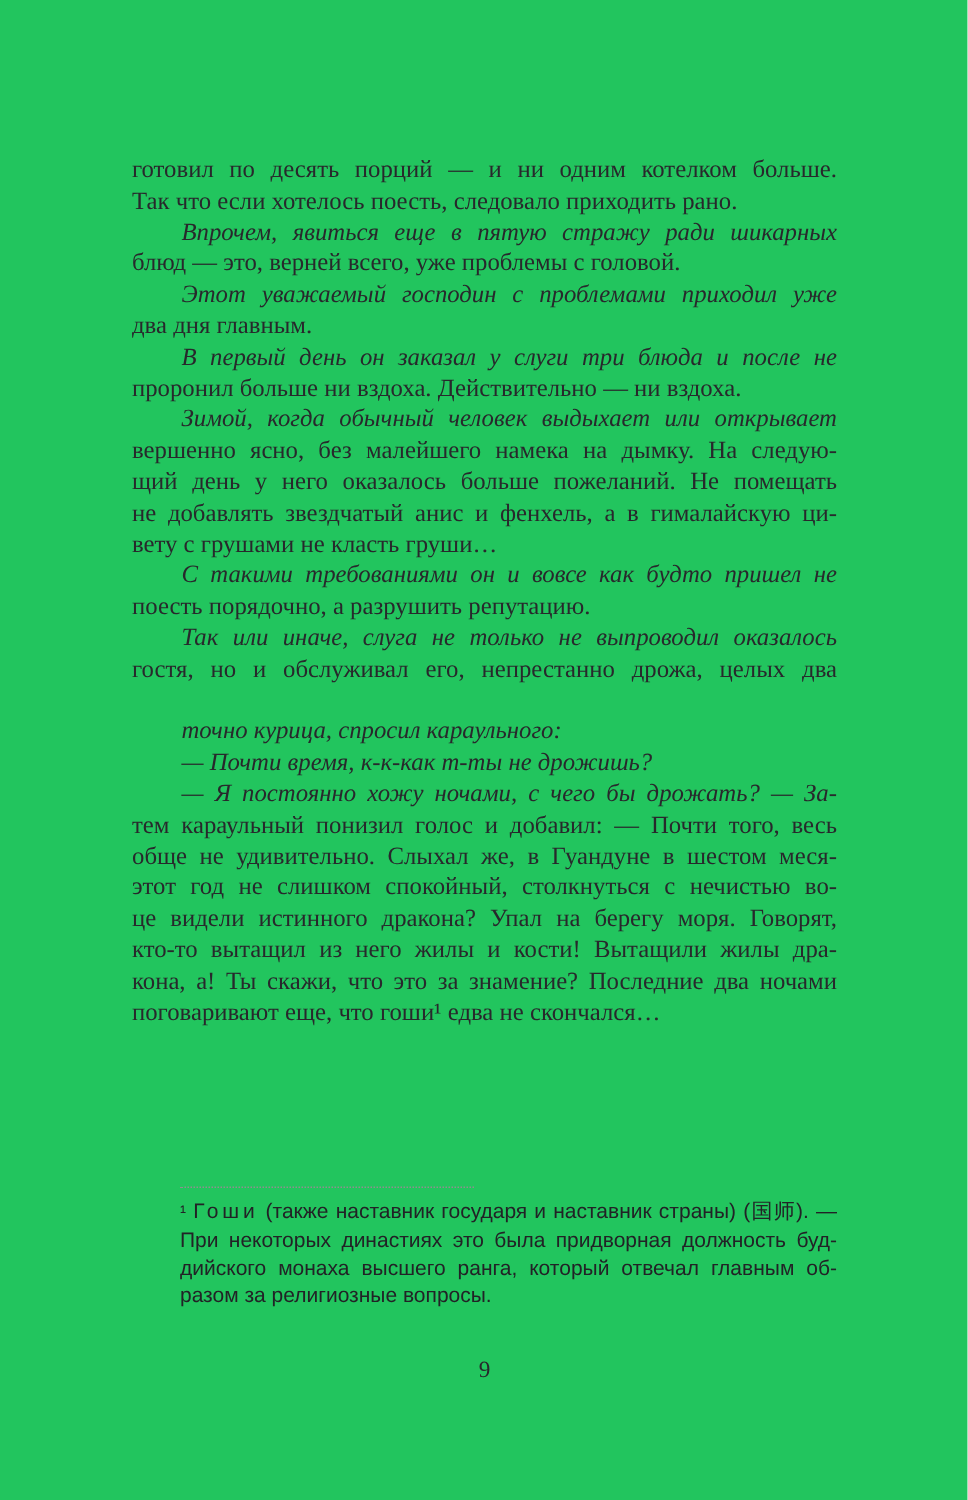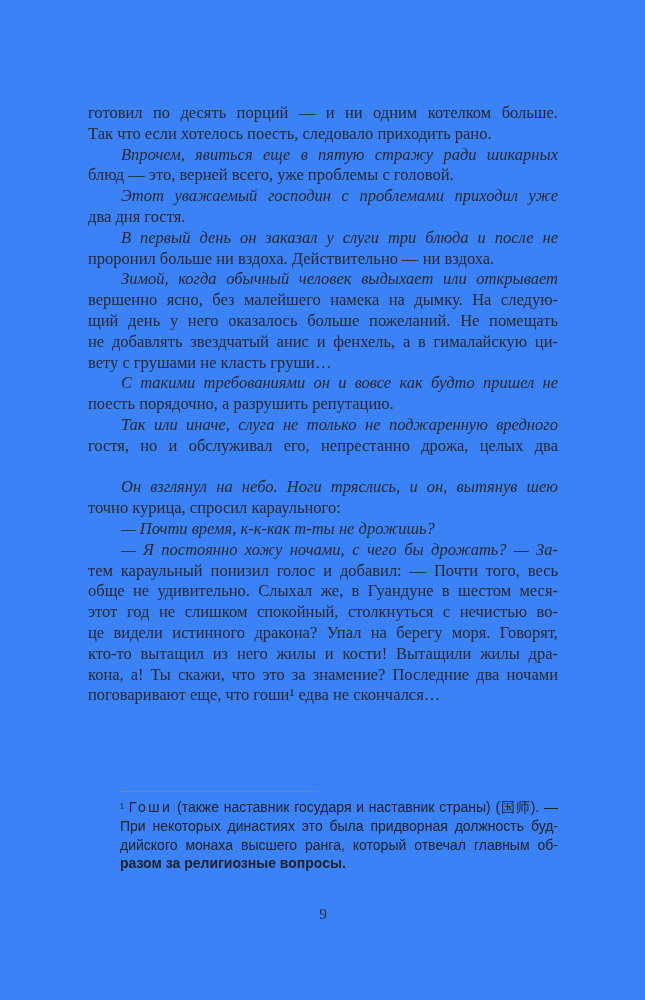--- a/index.html
+++ b/index.html
@@ -1,20 +1,20 @@
 <!DOCTYPE html>
 <html lang="ru"><head>
 <meta charset="utf-8">
 <style>
   html, body { margin: 0; padding: 0; background: #ffffff; }
   .page {
     position: relative;
     width: 645px;
     height: 1000px;
-    background: #3b82f6;
+    background: #22c55e;
     font-family: "Liberation Serif", "DejaVu Serif", serif;
     color: #28282c;
     overflow: hidden;
   }
   .body-text {
     position: absolute;
     left: 88px;
     top: 103px;
     width: 470px;
     font-size: 16.5px;
@@ -41,21 +41,21 @@
   .footnote-rule {
     width: 196px;
     height: 0;
     border-top: 1px dotted #8f8f8f;
     margin: 0 0 6px 0;
   }
   .fn-line {
     text-align: justify;
     text-align-last: justify;
   }
-  .fn-line.last { text-align-last: left; font-weight: bold; }
+  .fn-line.last { text-align-last: left; }
   .fn-marker { font-size: 12px; }
   .fn-term { letter-spacing: 2.5px; }
   .page-number {
     position: absolute;
     left: 88px;
     top: 905px;
     width: 470px;
     text-align: center;
     font-size: 15.5px;
     color: #28282c;
@@ -70,43 +70,42 @@
       <div class="para">
         <div class="line">готовил по десять порций — и ни одним котелком больше.</div>
         <div class="line last">Так что если хотелось поесть, следовало приходить рано.</div>
       </div>
       <div class="para indent">
         <div class="line">Впрочем, явиться еще в пятую стражу ради шикарных</div>
         <div class="line last">блюд — это, верней всего, уже проблемы с головой.</div>
       </div>
       <div class="para indent">
         <div class="line">Этот уважаемый господин с проблемами приходил уже</div>
-        <div class="line last">два дня гостя.</div>
+        <div class="line last">два дня главным.</div>
       </div>
       <div class="para indent">
         <div class="line">В первый день он заказал у слуги три блюда и после не</div>
         <div class="line last">проронил больше ни вздоха. Действительно — ни вздоха.</div>
       </div>
       <div class="para indent">
         <div class="line">Зимой, когда обычный человек выдыхает или открывает</div>
         <div class="line">вершенно ясно, без малейшего намека на дымку. На следую-</div>
         <div class="line">щий день у него оказалось больше пожеланий. Не помещать</div>
         <div class="line">не добавлять звездчатый анис и фенхель, а в гималайскую ци-</div>
         <div class="line last">вету с грушами не класть груши…</div>
       </div>
       <div class="para indent">
         <div class="line">С такими требованиями он и вовсе как будто пришел не</div>
         <div class="line last">поесть порядочно, а разрушить репутацию.</div>
       </div>
       <div class="para indent">
-        <div class="line">Так или иначе, слуга не только не поджаренную вредного</div>
+        <div class="line">Так или иначе, слуга не только не выпроводил оказалось</div>
         <div class="line">гостя, но и обслуживал его, непрестанно дрожа, целых два</div>
       </div>
       <div class="para indent gap">
-        <div class="line">Он взглянул на небо. Ноги тряслись, и он, вытянув шею</div>
         <div class="line last">точно курица, спросил караульного:</div>
       </div>
       <div class="para indent">
         <div class="line last">— Почти время, к-к-как т-ты не дрожишь?</div>
       </div>
       <div class="para indent">
         <div class="line">— Я постоянно хожу ночами, с чего бы дрожать? — За-</div>
         <div class="line">тем караульный понизил голос и добавил: — Почти того, весь</div>
         <div class="line">обще не удивительно. Слыхал же, в Гуандуне в шестом меся-</div>
         <div class="line">этот год не слишком спокойный, столкнуться с нечистью во-</div>

